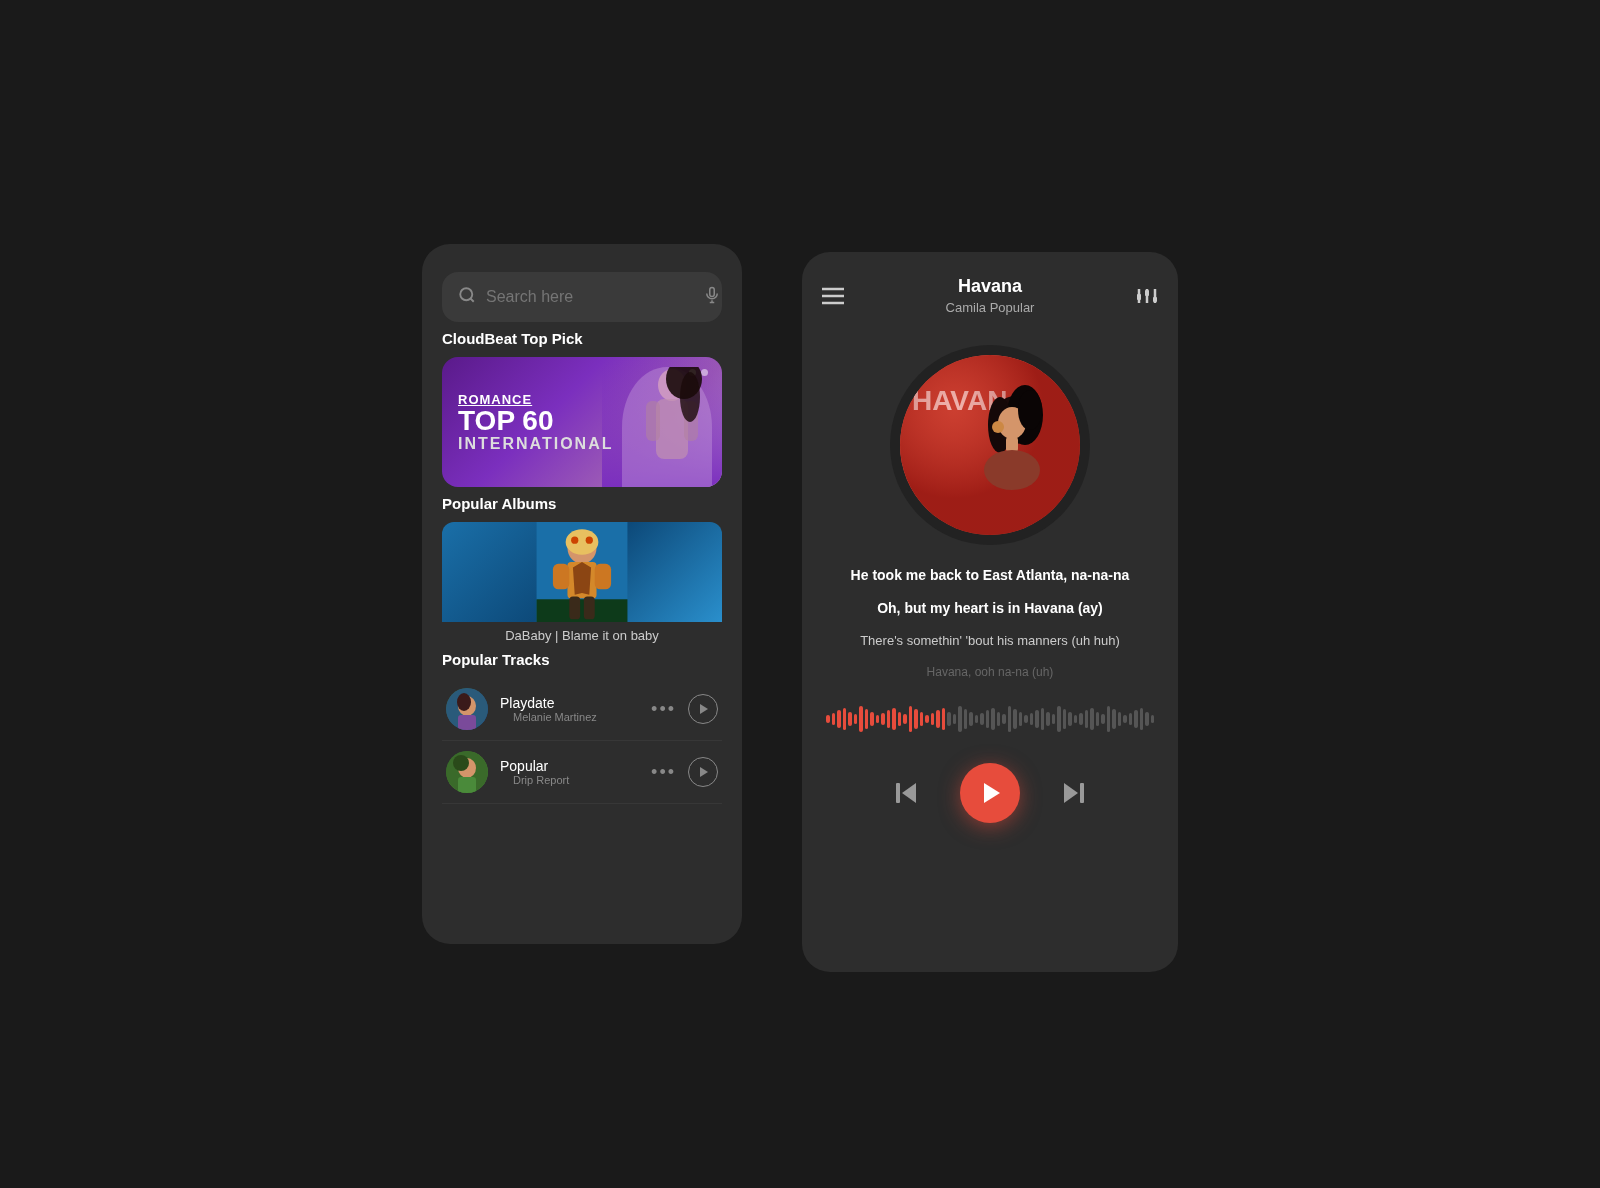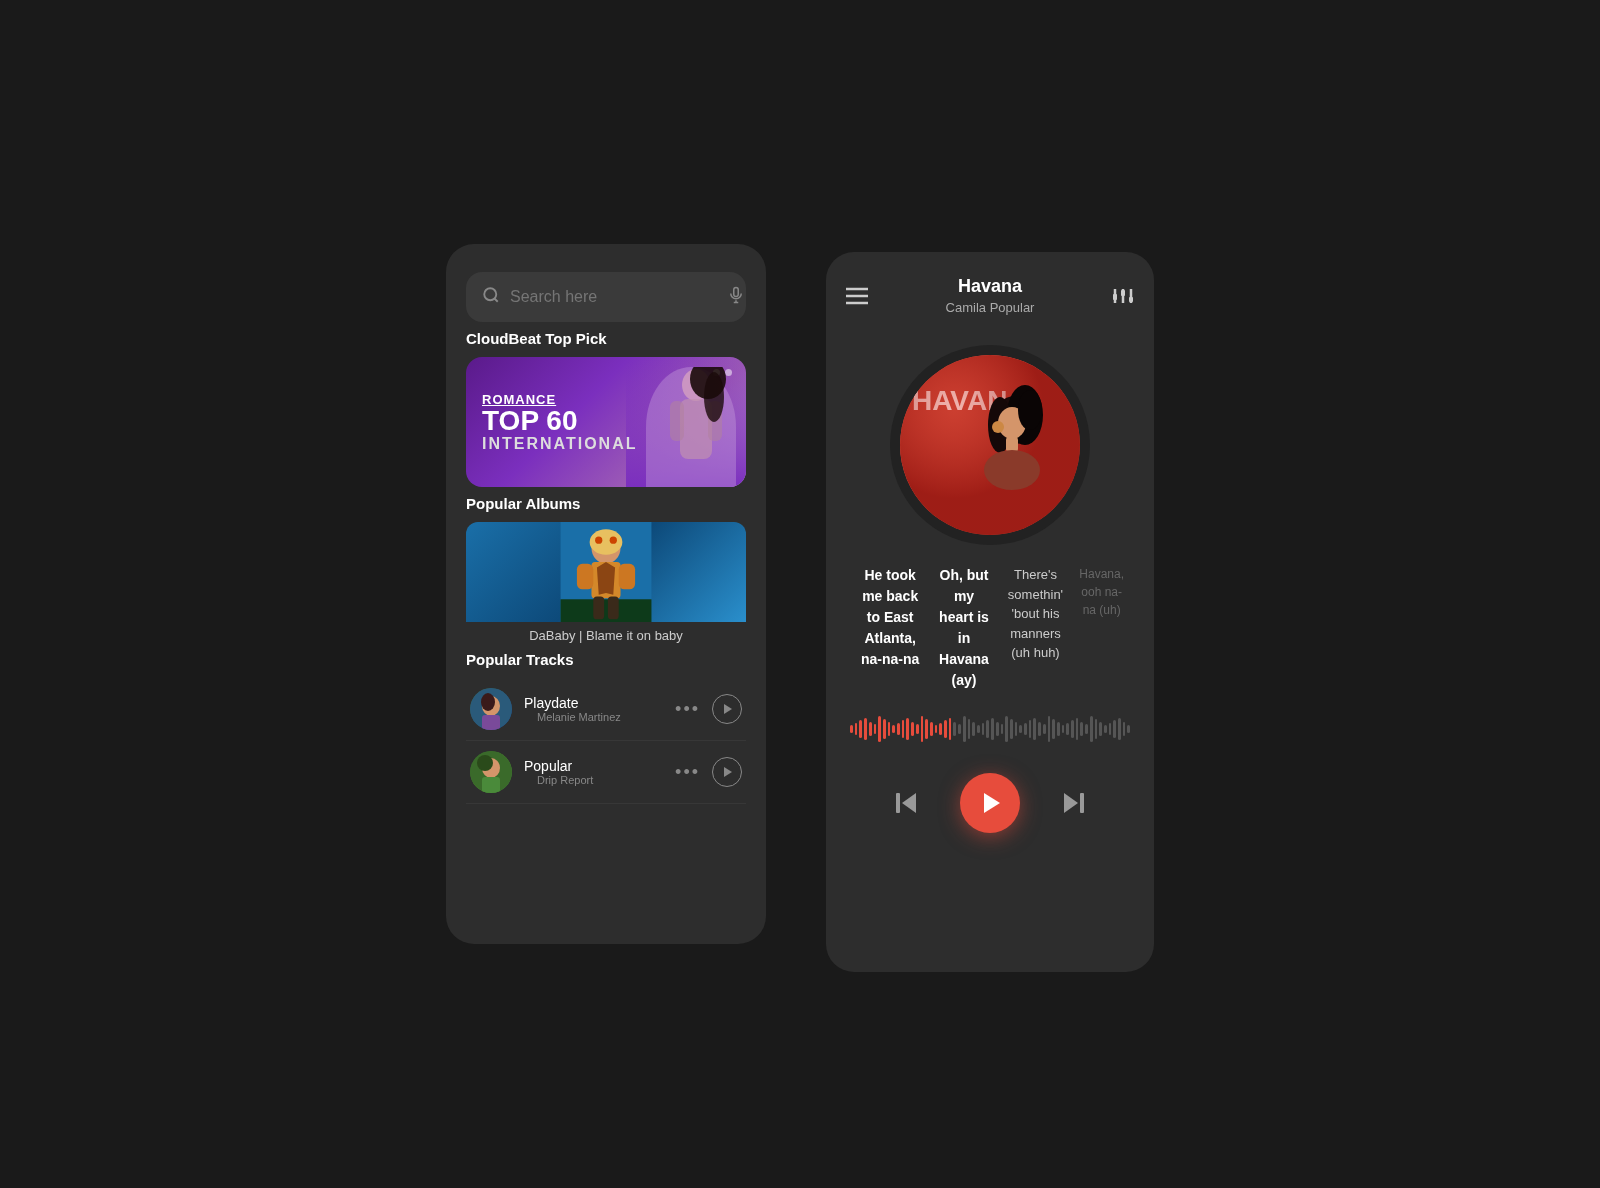--- a/index.html
+++ b/index.html
@@ -208,21 +208,21 @@
       border-top: 5px solid transparent;
       border-bottom: 5px solid transparent;
       border-left: 8px solid #888;
       margin-left: 2px;
     }
 
     
     .right-panel {
       background: #2d2d2d;
       border-radius: 28px;
-      width: 328px;
+      width: 376px;
       min-height: 720px;
       padding: 24px 20px;
       display: flex;
       flex-direction: column;
       align-items: center;
       gap: 0;
       margin-top: 36px;
     }
 
     .player-header {
@@ -272,21 +272,21 @@
       justify-content: center;
       overflow: hidden;
       position: relative;
     }
     
     .lyrics-block {
       text-align: center;
       padding: 0 10px;
       margin-bottom: 18px;
       display: flex;
-      flex-direction: row;
+      flex-direction: column;
       gap: 12px;
     }
     .lyric-line {
       font-size: 13px;
       color: #ccc;
       line-height: 1.5;
     }
     .lyric-line.active {
       color: #fff;
       font-size: 14px;

